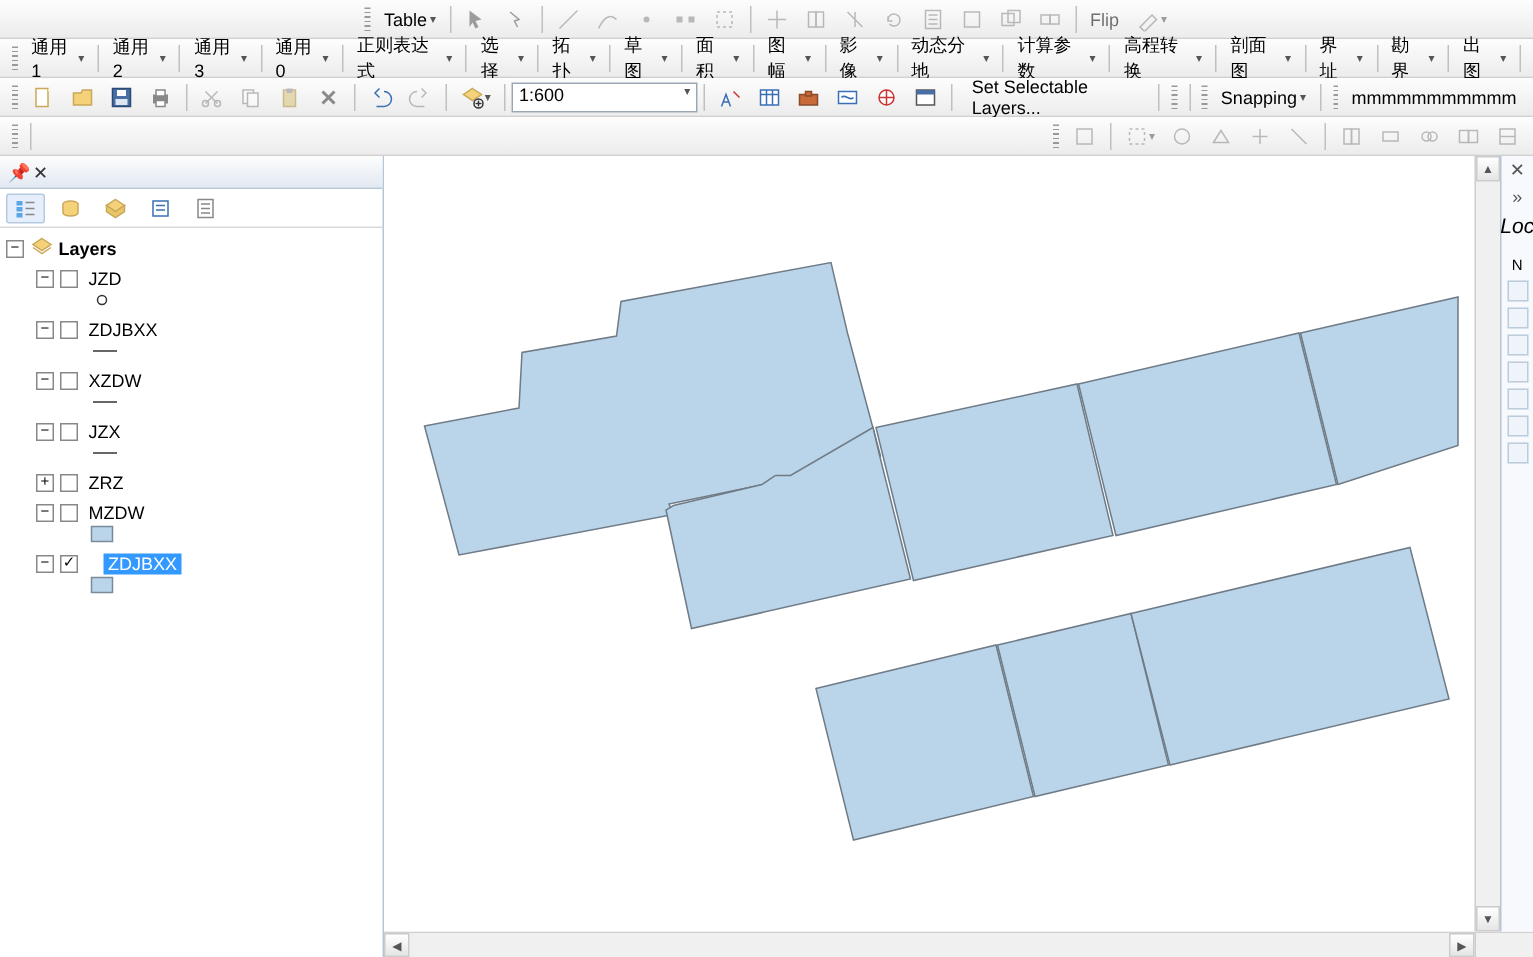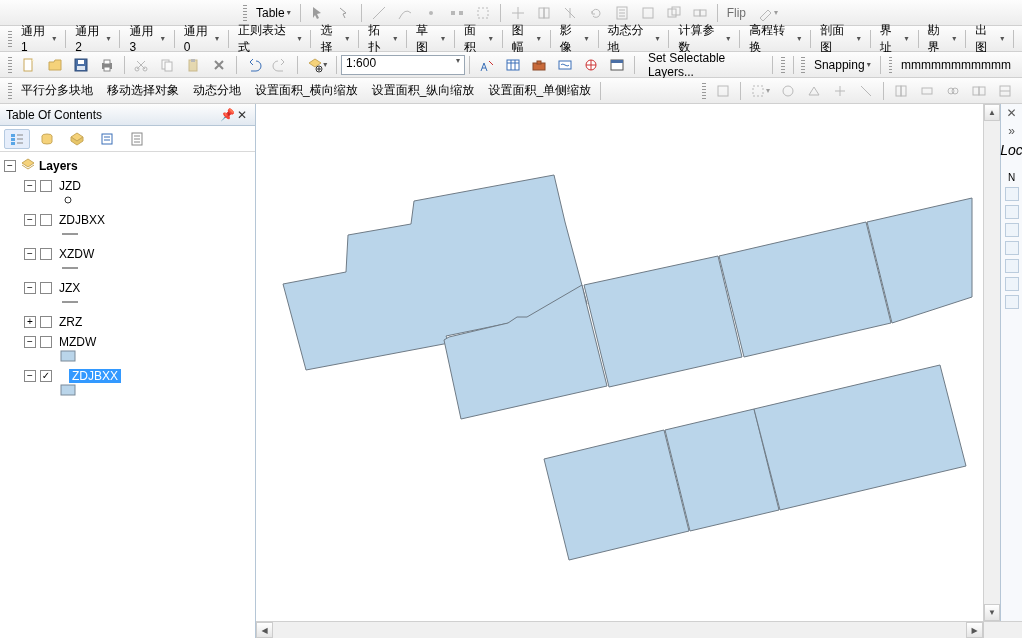--- a/index.html
+++ b/index.html
@@ -374,28 +374,20 @@
     </div>
   <span class="sep"></span>
   <div class="grip"></div>
   <div class="menu-item">
       <span class="label">mmmmmmmmmmm</span>
     </div>
 </div>
 
 <div class="toolbar-row">
   <div class="grip"></div>
-  <div id="cmd-items" style="display:flex;align-items:center;gap:4px;">
-      <div class="btn" style="padding: 2px 4px;">平行分多块地</div>
-      <div class="btn" style="padding: 2px 4px;">移动选择对象</div>
-      <div class="btn" style="padding: 2px 4px;">动态分地</div>
-      <div class="btn" style="padding: 2px 4px;">设置面积_横向缩放</div>
-      <div class="btn" style="padding: 2px 4px;">设置面积_纵向缩放</div>
-      <div class="btn" style="padding: 2px 4px;">设置面积_单侧缩放</div>
-    </div>
   <span class="sep"></span>
   <div style="flex:1"></div>
   <div class="grip"></div>
   <div class="btn muted">
       <svg class="icon-svg" viewBox="0 0 16 16">
         <rect x="3" y="3" width="10" height="10" fill="none" stroke="#888"></rect>
       </svg>
     </div>
   <span class="sep"></span>
   <div class="btn muted">
@@ -453,21 +445,20 @@
         <rect x="3" y="3" width="10" height="10" fill="none" stroke="#888"></rect>
         <path d="M3 8h10" stroke="#888"></path>
       </svg>
     </div>
 </div>
 
 <div class="main">
 
   <div class="toc">
     <div class="toc-header">
-      <span class="title">Table Of Contents</span>
       <span class="pin">📌</span>
       <span class="close">✕</span>
     </div>
     <div class="toc-icons">
       <div class="btn" style="border-color:#b5cae1;background:#e6eefb;">
           <svg class="icon-svg" viewBox="0 0 16 16">
             <rect x="2" y="3" width="4" height="3" fill="#5aa6e6"></rect>
             <rect x="2" y="7" width="4" height="3" fill="#5aa6e6"></rect>
             <rect x="2" y="11" width="4" height="3" fill="#5aa6e6"></rect>
             <path d="M8 4h6M8 8h6M8 12h6" stroke="#888"></path>

